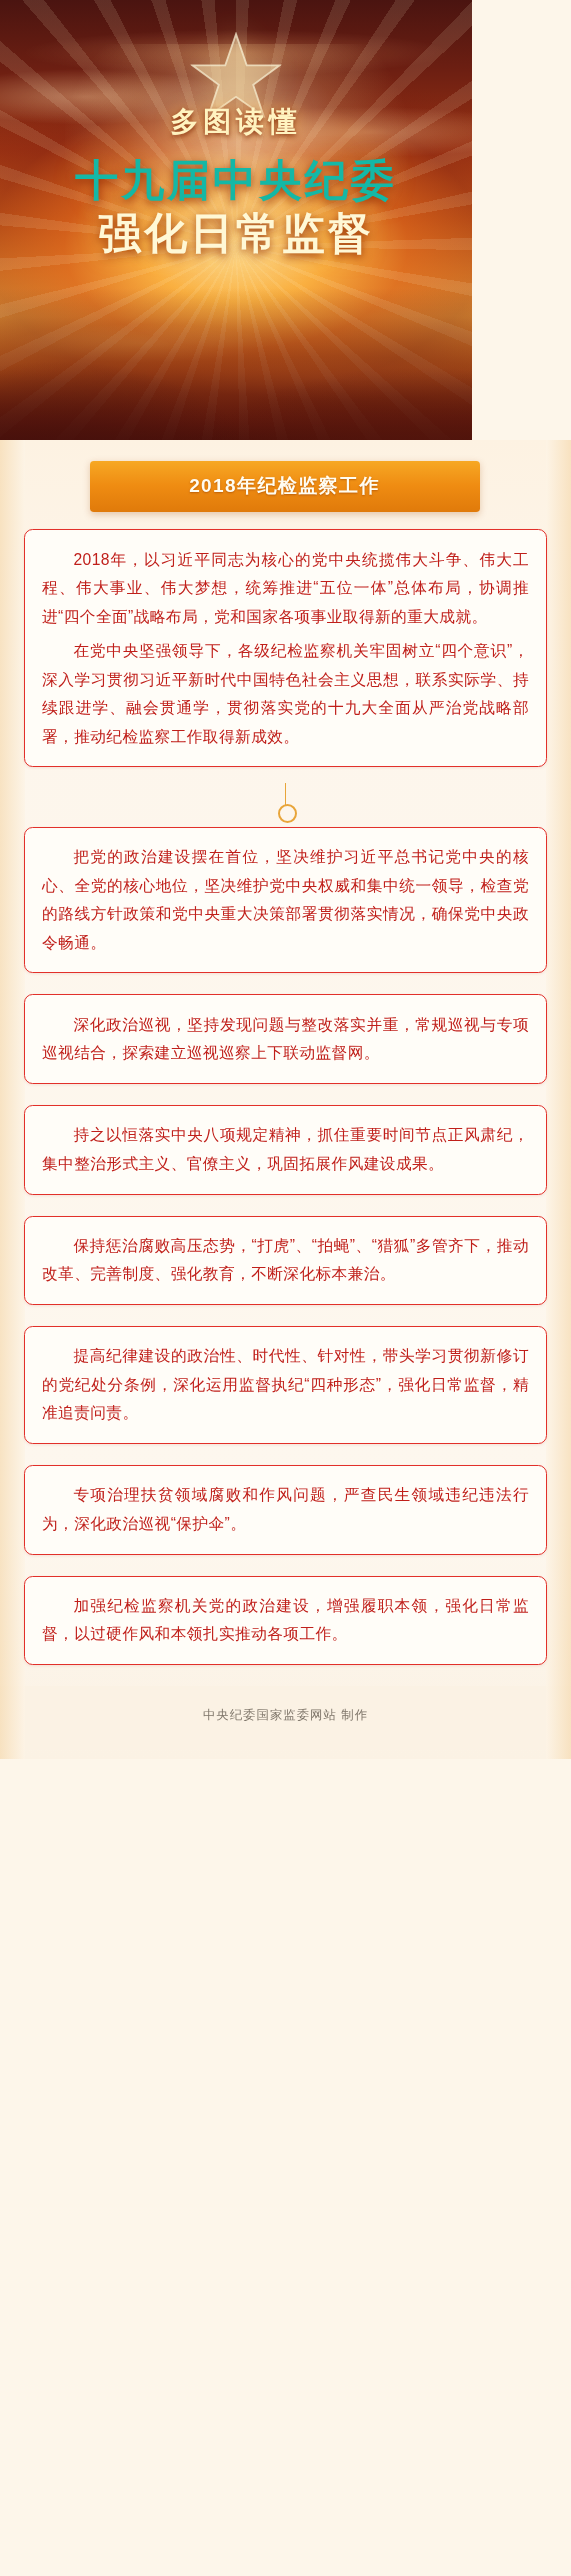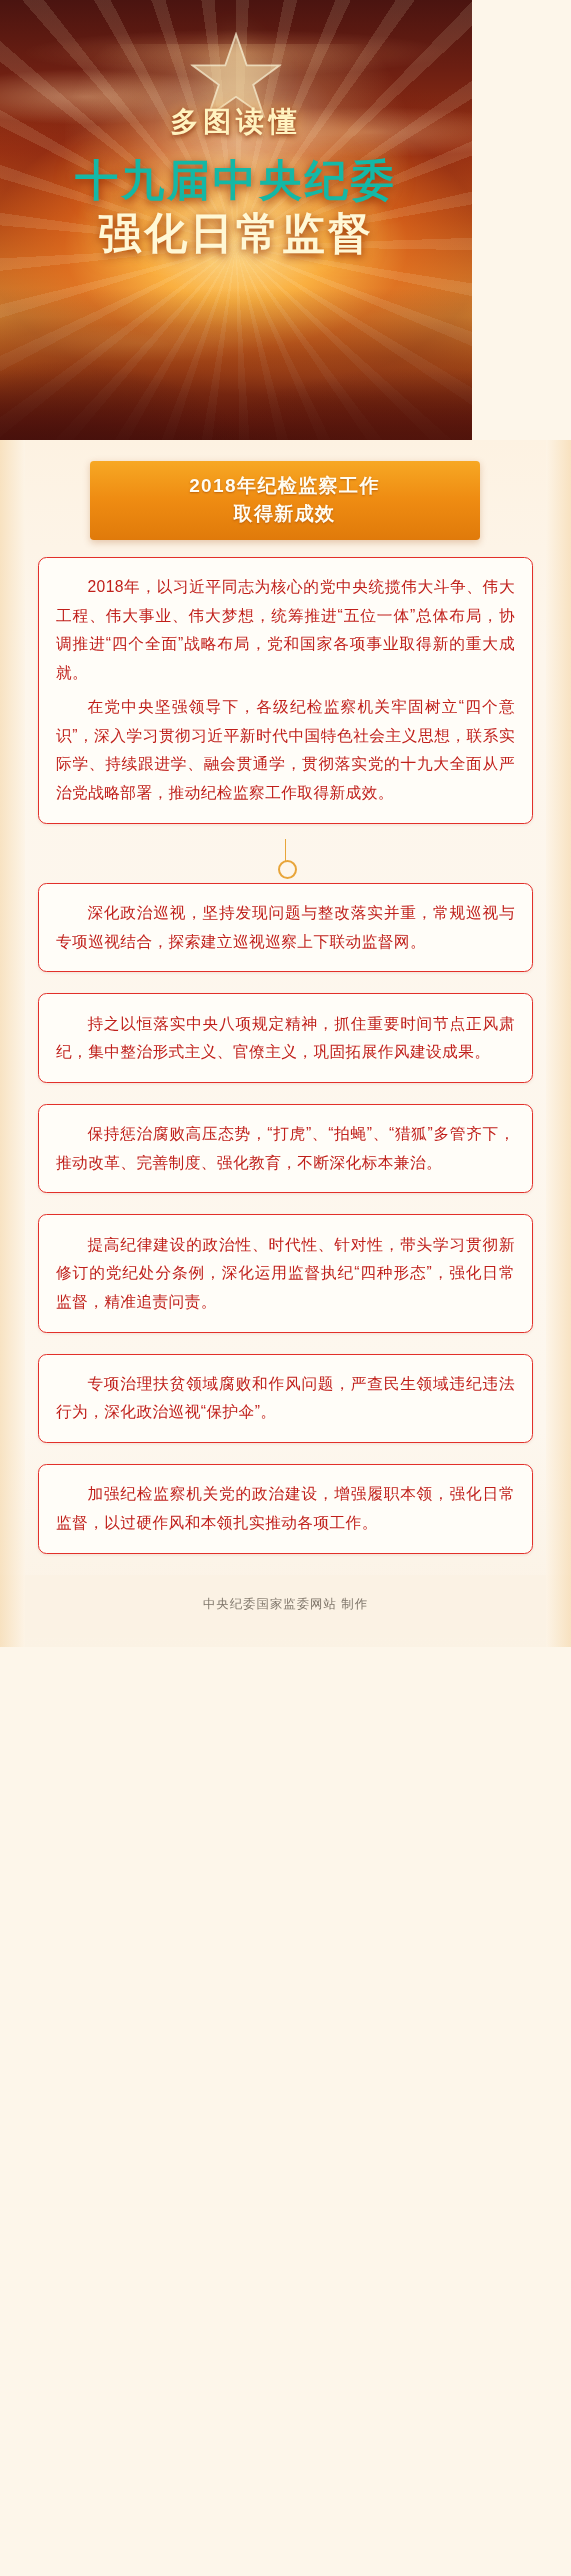--- a/index.html
+++ b/index.html
@@ -177,21 +177,21 @@
     font-size: 19px;
     font-weight: bold;
     line-height: 1.45;
     letter-spacing: 1.4px;
     text-shadow: 0 1px 1.9px rgba(150,60,0,0.55);
   }
 
   
   .cards {
     position: relative;
-    padding: 0 38px;
+    padding: 0 24px;
   }
   .card {
     position: relative;
     background: #fffdf8;
     border: 1.9px solid #e2302a;
     border-radius: 8.6px;
     padding: 15.2px 17px 15.2px;
     margin-bottom: 21px;
     box-shadow: 0 1px 2.9px rgba(170,40,20,0.10);
   }
@@ -271,36 +271,38 @@
     </div>
   </div>
 
   <div class="body-wrap">
     <div class="edge-left"></div>
     <div class="edge-right"></div>
 
     <div class="banner">
       <div class="ribbon">
         <div class="ribbon-text">2018年纪检监察工作</div>
-        <div class="ribbon-text">取得新成效</div>
       </div>
     </div>
 
     <div class="cards">
 
       <div class="card card-intro">
         <p>2018年，以习近平同志为核心的党中央统揽伟大斗争、伟大工程、伟大事业、伟大梦想，统筹推进“五位一体”总体布局，协调推进“四个全面”战略布局，党和国家各项事业取得新的重大成就。</p>
         <p>在党中央坚强领导下，各级纪检监察机关牢固树立“四个意识”，深入学习贯彻习近平新时代中国特色社会主义思想，联系实际学、持续跟进学、融会贯通学，贯彻落实党的十九大全面从严治党战略部署，推动纪检监察工作取得新成效。</p>
       </div>
 
       <div class="connector">
         <div class="line"></div>
         <div class="ring"></div>
       </div>
 
+      <div class="card">
+        <p>把党的政治建设摆在首位，坚决维护习近平总书记党中央的核心、全党的核心地位，坚决维护党中央权威和集中统一领导，检查党的路线方针政策和党中央重大决策部署贯彻落实情况，确保党中央政令畅通。</p>
+      </div>
 
 
       <div class="card">
         <p>深化政治巡视，坚持发现问题与整改落实并重，常规巡视与专项巡视结合，探索建立巡视巡察上下联动监督网。</p>
       </div>
 
       <div class="card">
         <p>持之以恒落实中央八项规定精神，抓住重要时间节点正风肃纪，集中整治形式主义、官僚主义，巩固拓展作风建设成果。</p>
       </div>
 

